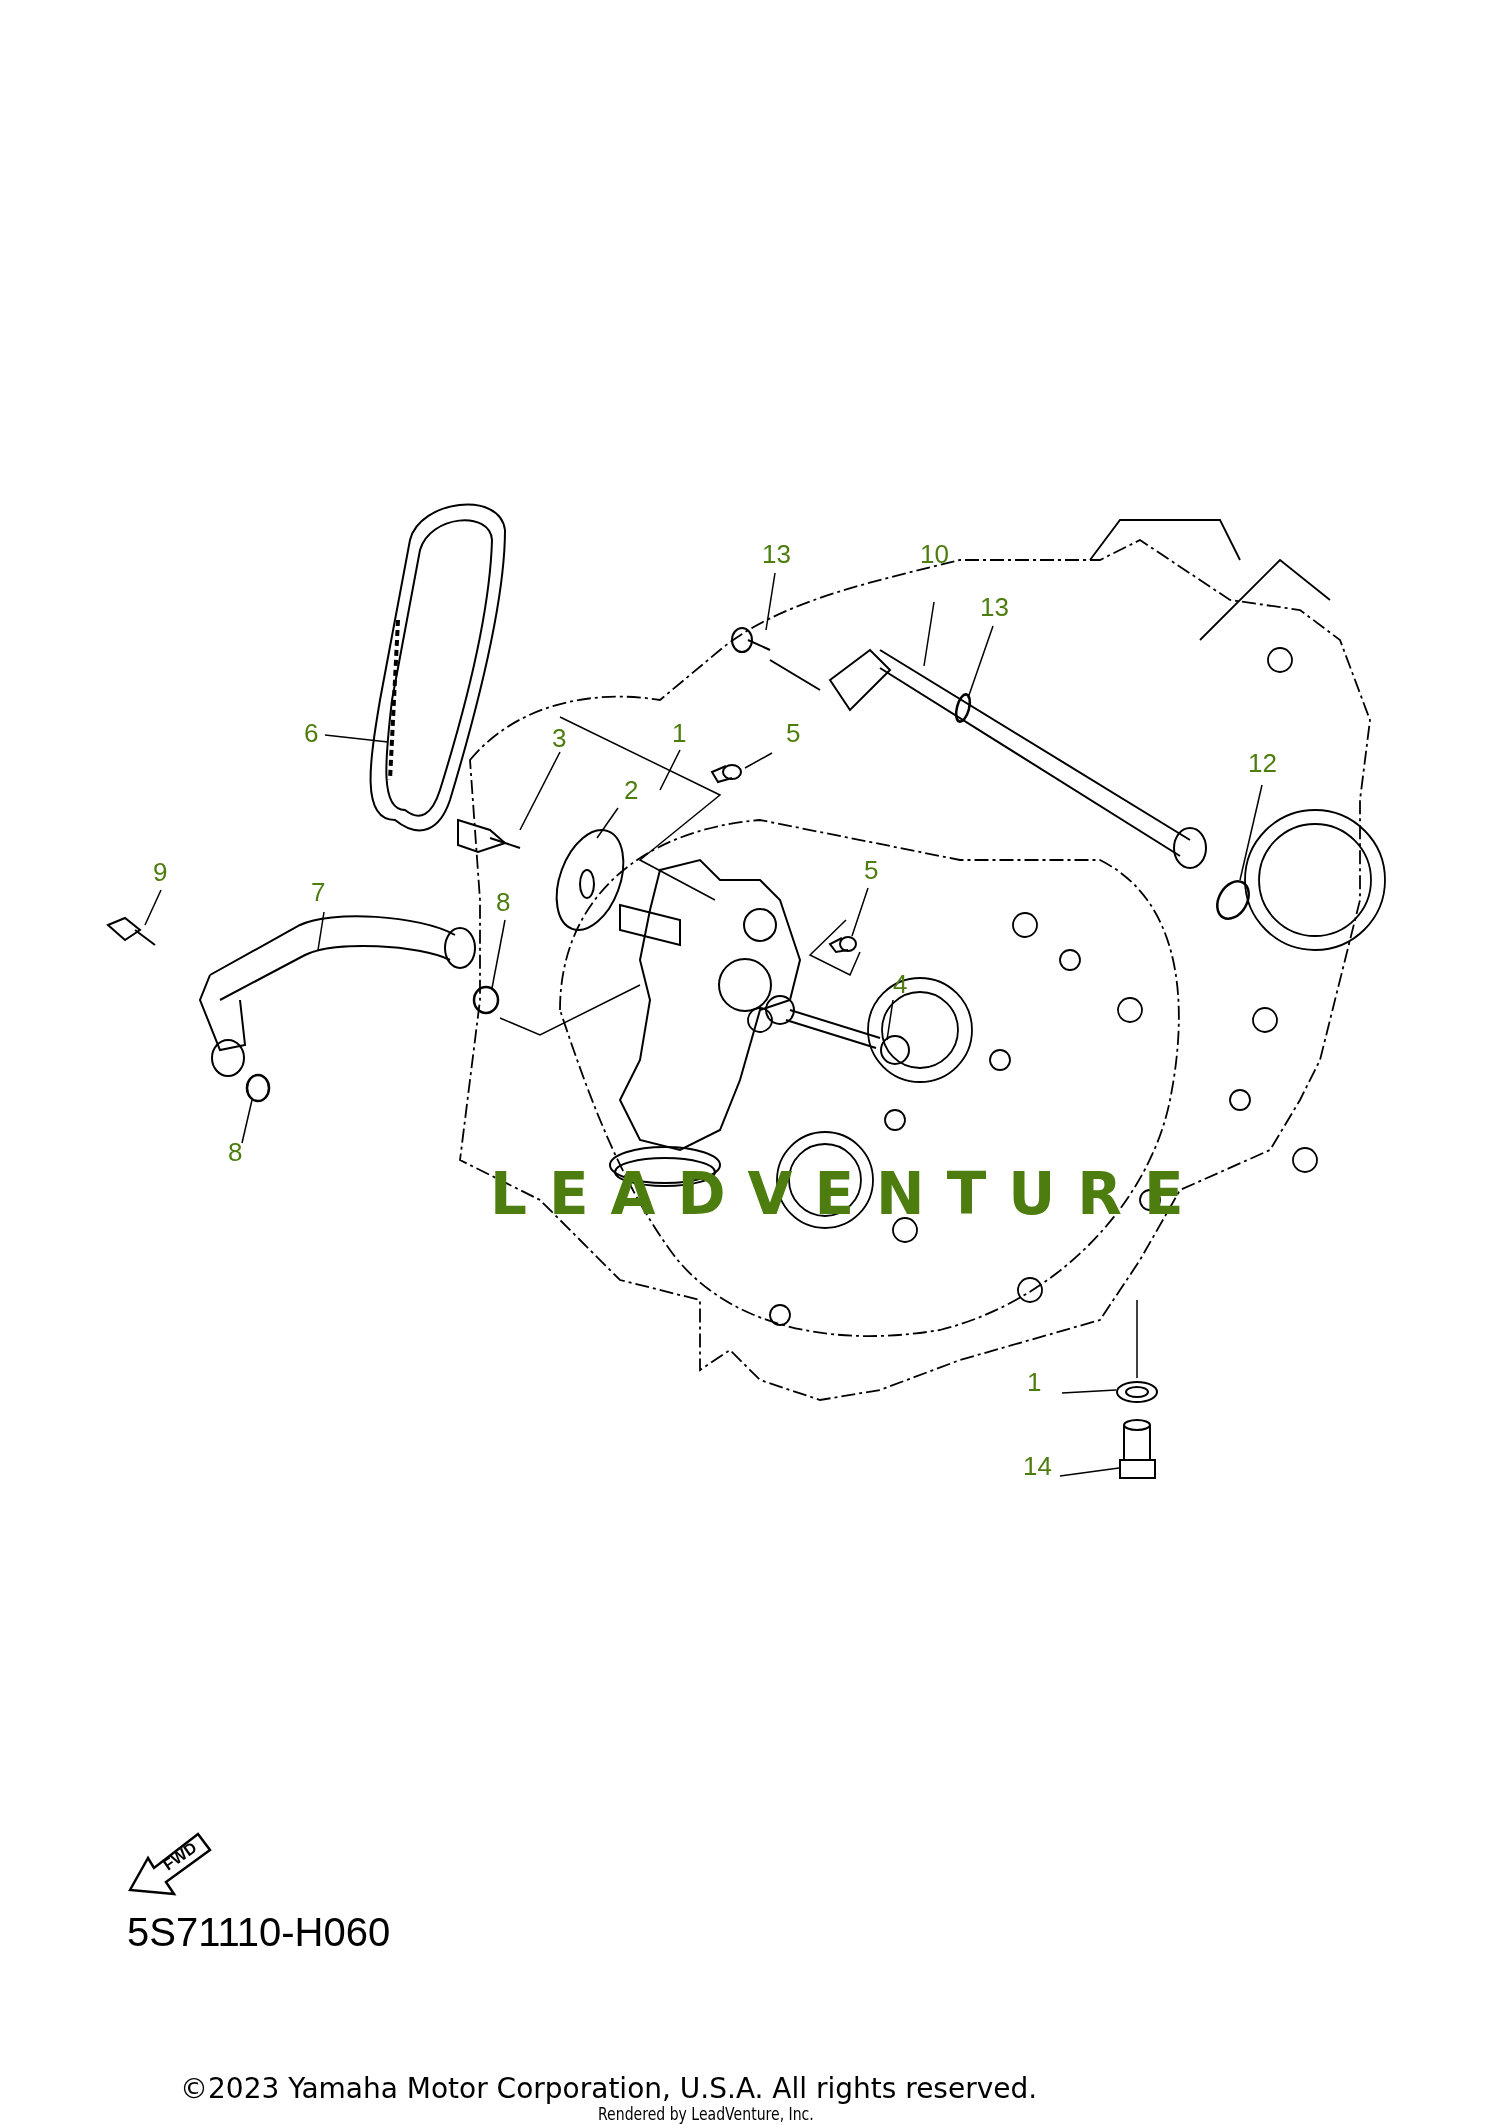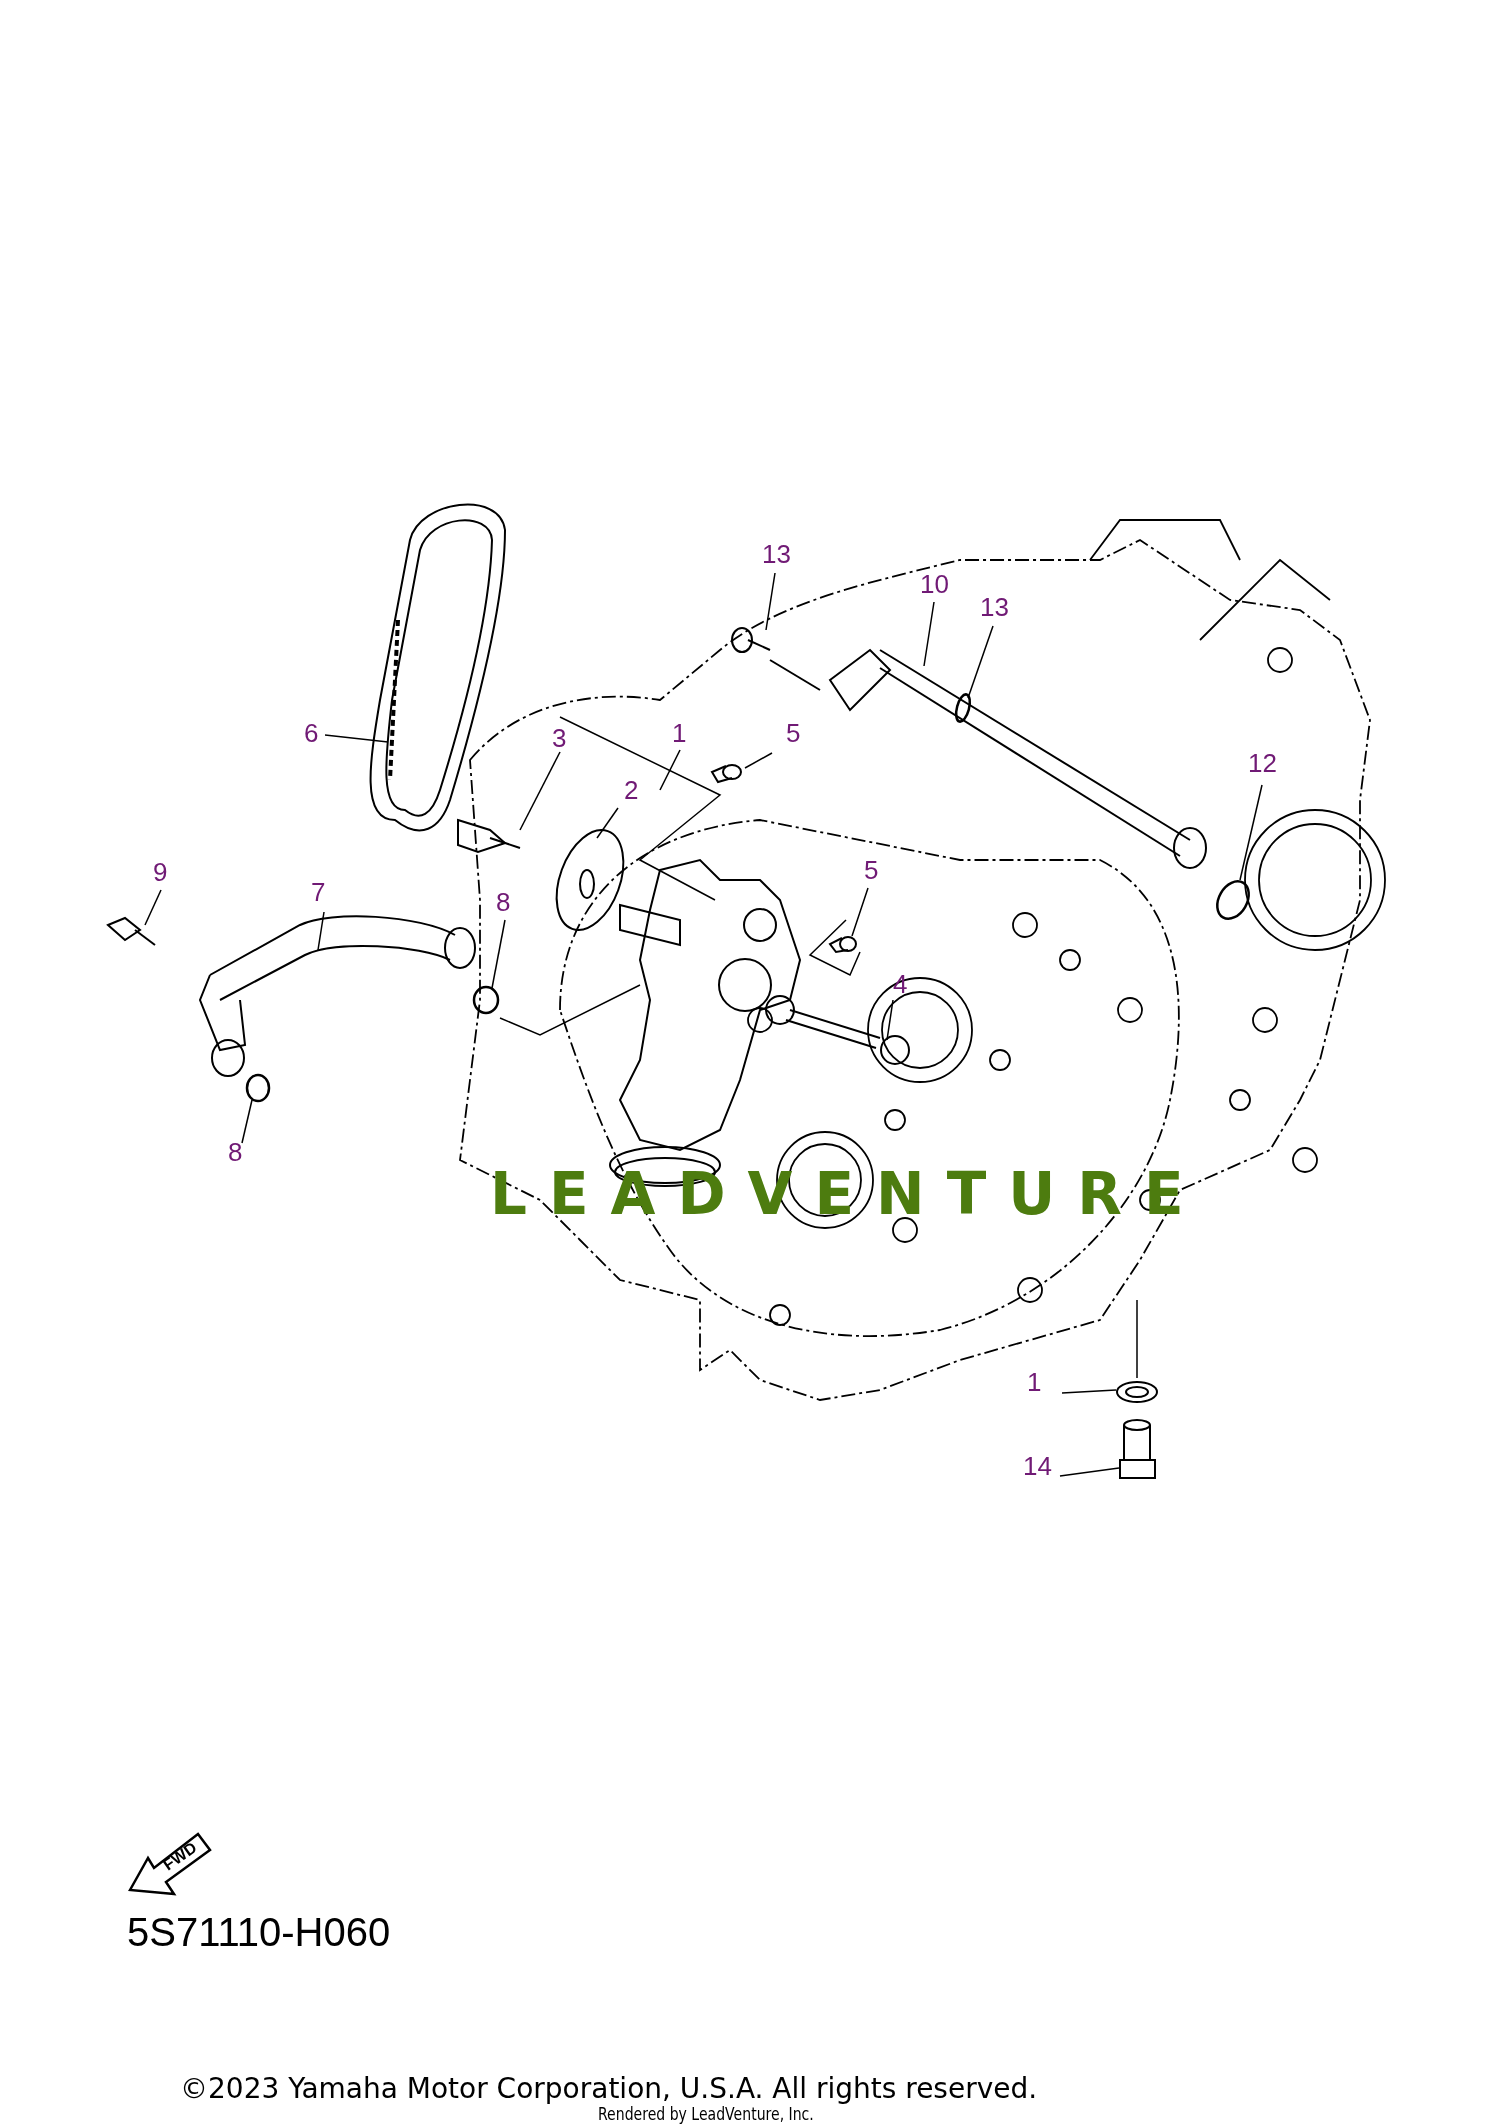--- a/index.html
+++ b/index.html
@@ -1,19 +1,19 @@
 <!DOCTYPE html>
 <html><head>
 <meta charset="utf-8">
 <style>
   html, body { margin:0; padding:0; background:#ffffff; }
   body { width:1500px; height:2125px; position:relative; overflow:hidden;
          font-family:"Liberation Sans", sans-serif; color:#000; }
   svg.diagram { position:absolute; left:0; top:0; width:1500px; height:2125px; }
-  .callout { position:absolute; font-family:"Liberation Sans", sans-serif; font-size:26px; line-height:26px; color:#701a75; }
+  .callout { position:absolute; font-family:"Liberation Sans", sans-serif; font-size:26px; line-height:26px; color:#4d7c0f; }
   .watermark { position:absolute; left:490px; top:1160px; font-family:"DejaVu Sans", sans-serif; font-size:58px; letter-spacing:22px; color:#4d7c0f; font-weight:bold; }
   .diagram-code { position:absolute; left:127px; top:1910px; font-family:"Liberation Sans", sans-serif; font-size:40px; }
   .copyright { position:absolute; left:180px; top:2072px; font-family:"DejaVu Sans", sans-serif; font-size:28px; white-space:nowrap; }
   .rendered { position:absolute; left:598px; top:2103px; font-family:"DejaVu Sans", sans-serif; font-size:18px; transform:scaleX(0.78); transform-origin:left; white-space:nowrap; }
   .fwd { position:absolute; left:128px; top:1820px; }
 </style>
 </head>
 <body>
 
 <svg class="diagram" viewBox="0 0 1500 2125" fill="none" stroke="#000" stroke-width="2">
@@ -158,21 +158,21 @@
 <div class="callout" style="left:624px;top:777px">2</div>
 <div class="callout" style="left:552px;top:725px">3</div>
 <div class="callout" style="left:893px;top:971px">4</div>
 <div class="callout" style="left:786px;top:720px">5</div>
 <div class="callout" style="left:864px;top:857px">5</div>
 <div class="callout" style="left:304px;top:720px">6</div>
 <div class="callout" style="left:311px;top:879px">7</div>
 <div class="callout" style="left:496px;top:889px">8</div>
 <div class="callout" style="left:228px;top:1139px">8</div>
 <div class="callout" style="left:153px;top:859px">9</div>
-<div class="callout" style="left:920px;top:571px">10</div>
+<div class="callout" style="left:920px;top:541px">10</div>
 <div class="callout" style="left:980px;top:594px">13</div>
 <div class="callout" style="left:1248px;top:750px">12</div>
 <div class="callout" style="left:762px;top:541px">13</div>
 <div class="callout" style="left:1023px;top:1453px">14</div>
 <div class="callout" style="left:1027px;top:1369px">1</div>
 
 <div class="fwd">
   <svg width="90" height="80" viewBox="0 0 90 80" fill="#fff" stroke="#000" stroke-width="2.5">
     <path d="M2 70 L20 38 L26 48 L70 14 L82 30 L38 62 L46 74 Z"></path>
     <text x="36" y="46" font-family="Liberation Sans, sans-serif" font-size="16" font-weight="bold" fill="#000" stroke="none" transform="rotate(-35 46 42)">FWD</text>

